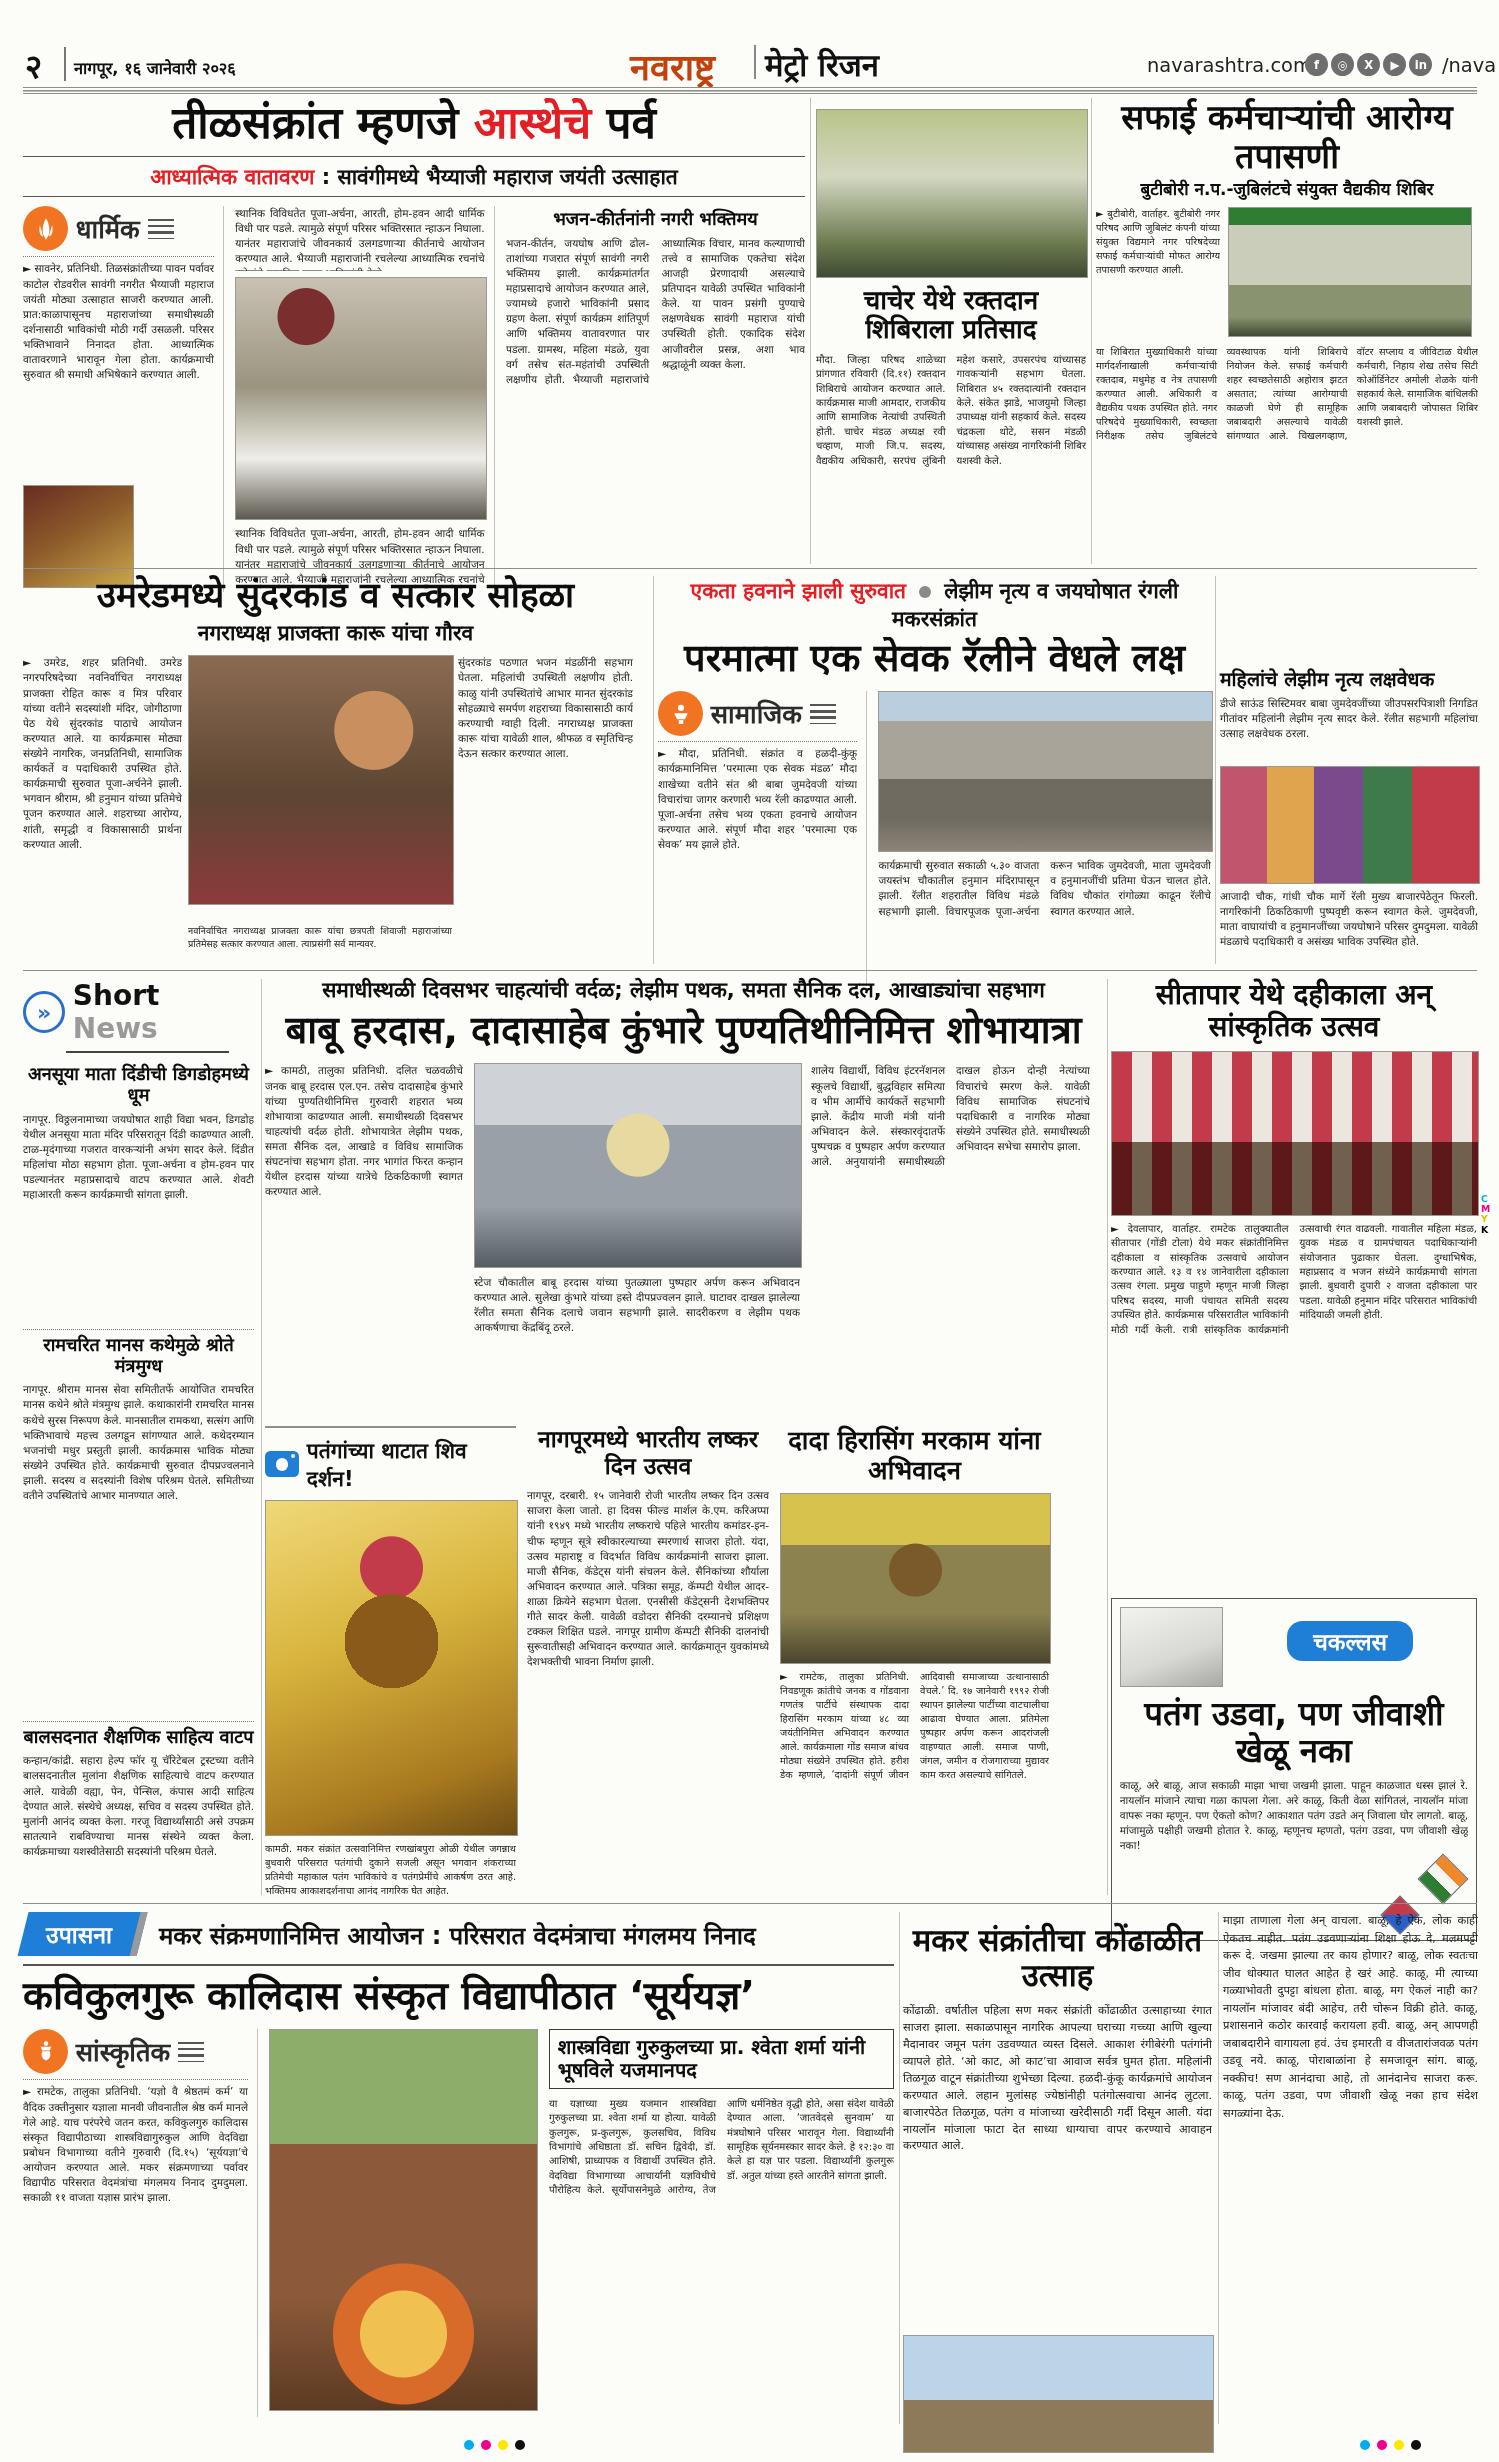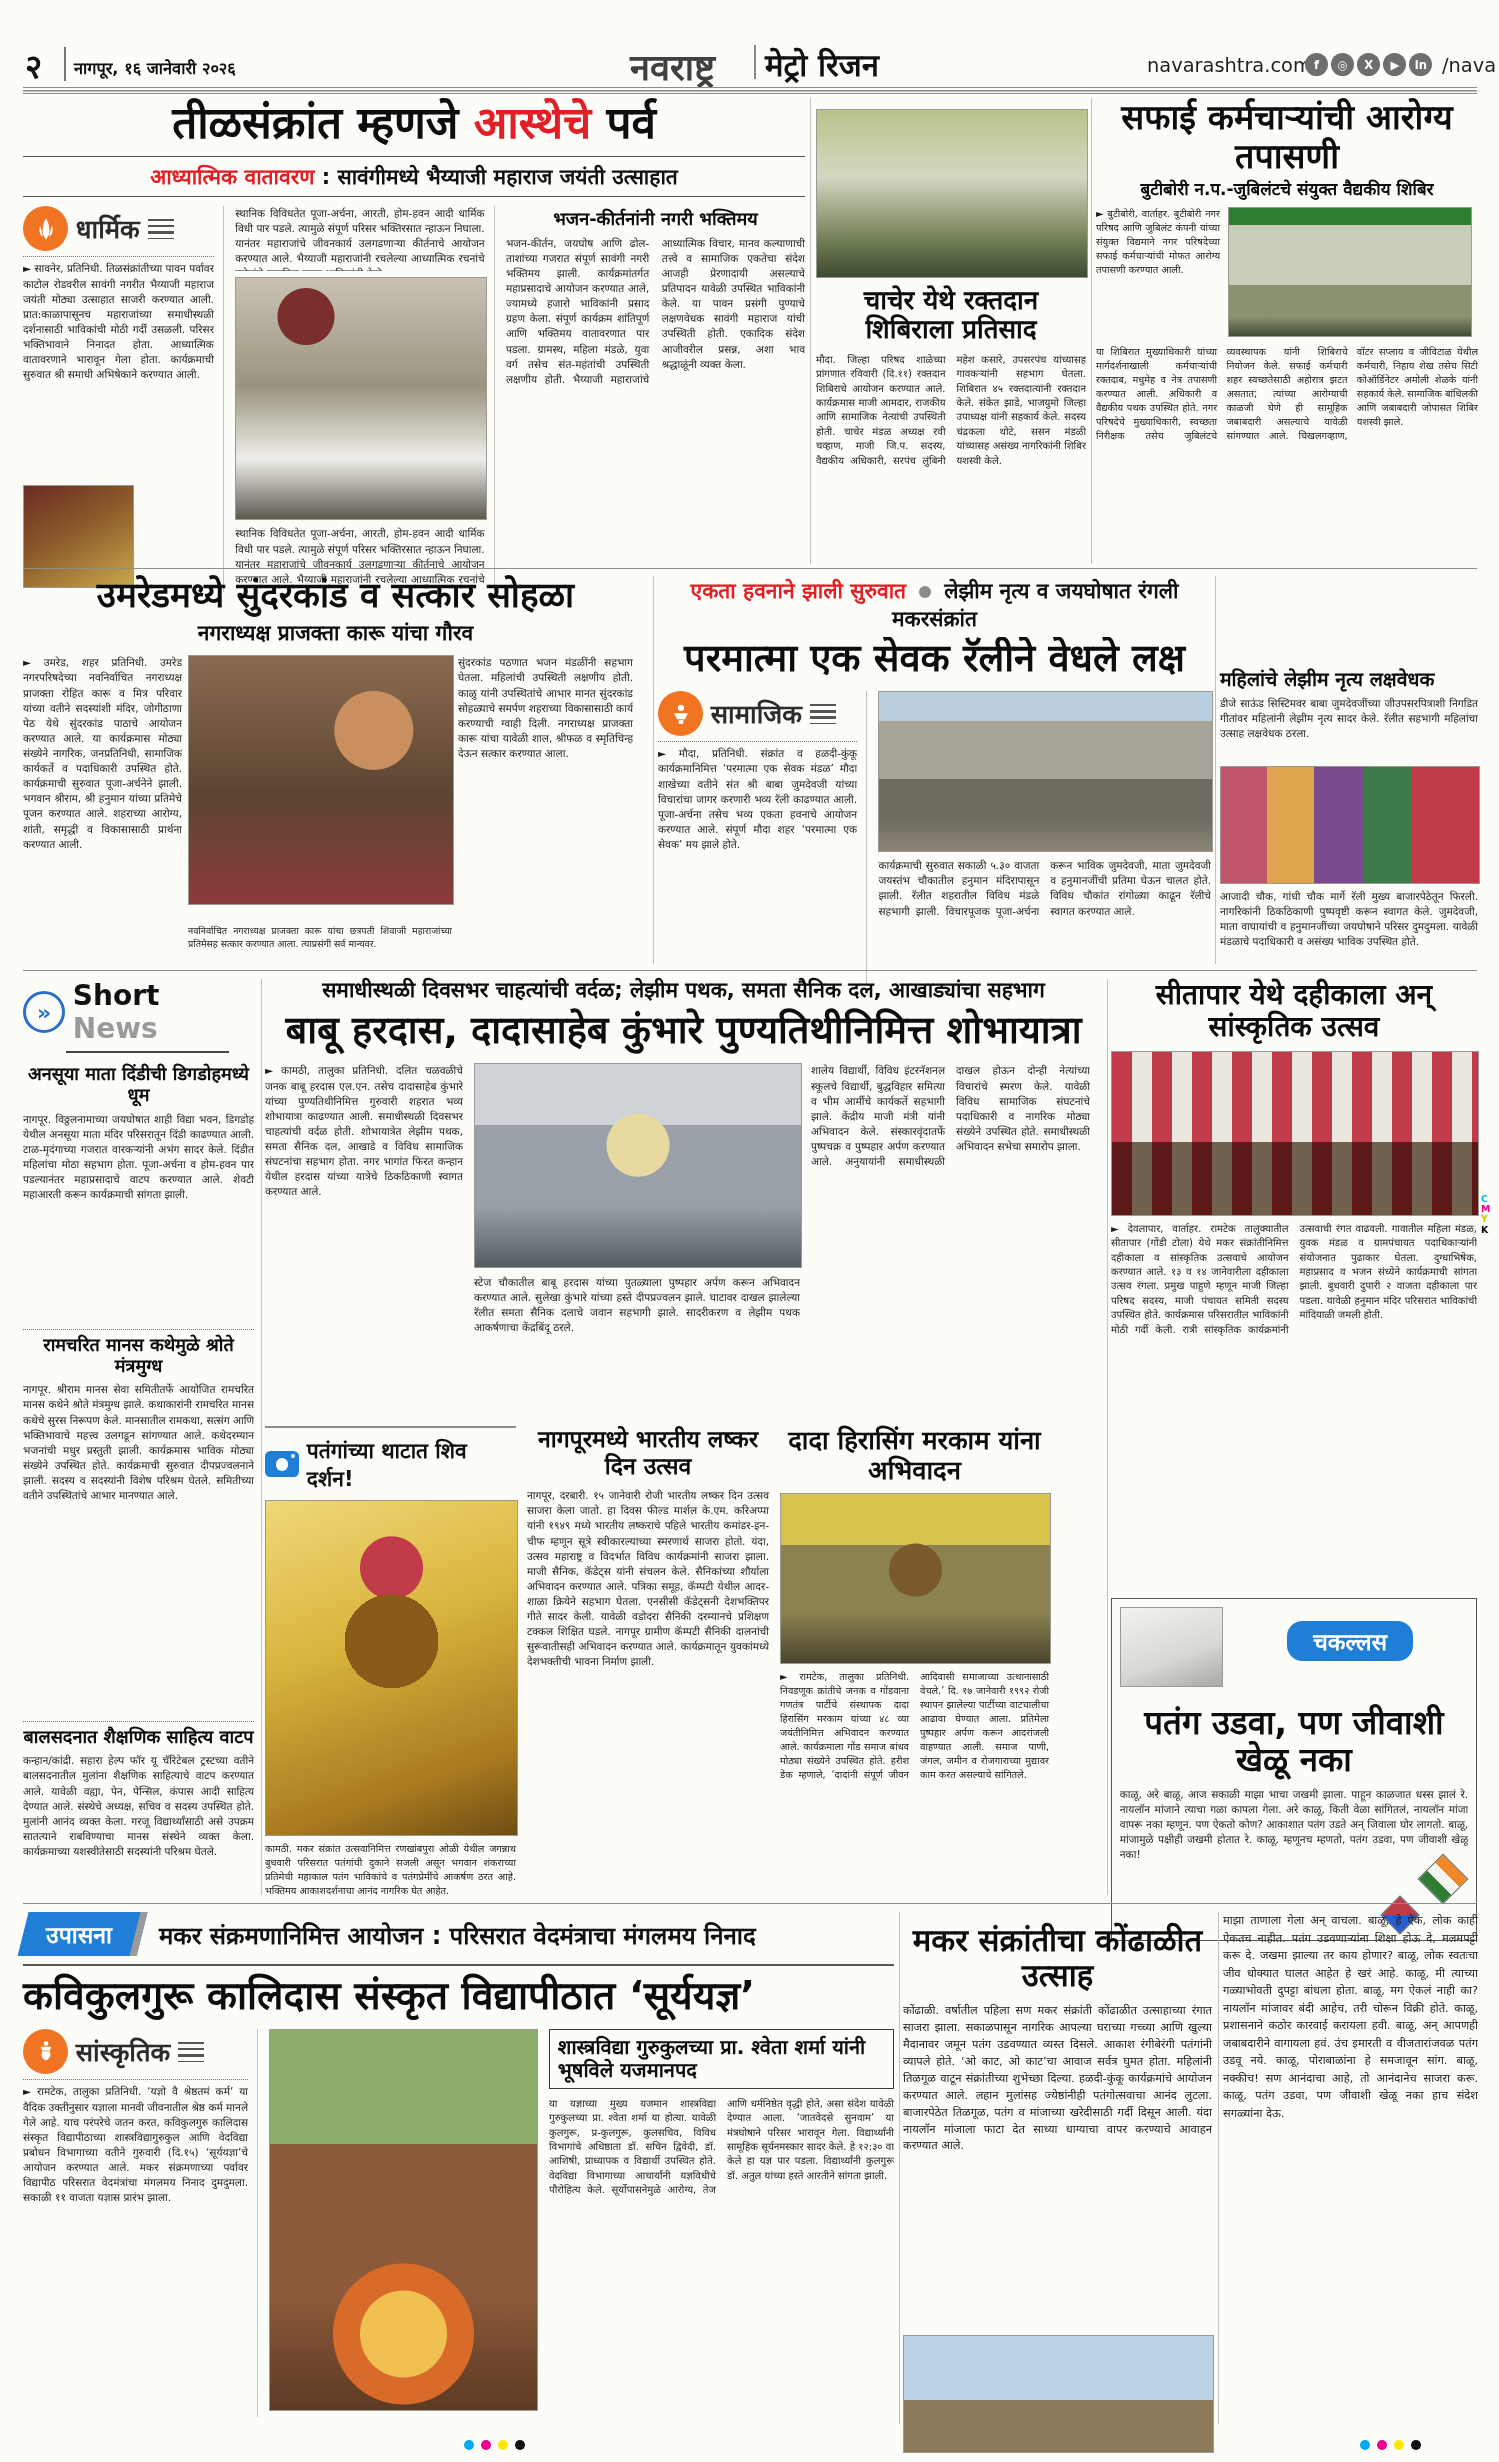--- a/index.html
+++ b/index.html
@@ -29,21 +29,21 @@
   .dotrow span{display:inline-block;width:10px;height:10px;border-radius:50%;margin-right:7px;}
 </style>
 </head>
 <body>
 
 <div class="page">
 
   <div class="abs" style="left:25px;top:43px;font-size:33px;font-weight:bold;">२</div>
   <div class="abs" style="left:64px;top:47px;width:1.6px;height:34px;background:#777;"></div>
   <div class="abs" style="left:74px;top:57px;font-size:16.3px;font-weight:bold;">नागपूर, १६ जानेवारी २०२६</div>
-  <div class="abs" style="left:630px;top:42px;font-size:36px;font-weight:bold;color:#404040;">नवराष्ट्र</div>
+  <div class="abs" style="left:630px;top:42px;font-size:36px;font-weight:bold;color:#c2410c;">नवराष्ट्र</div>
   <div class="abs" style="left:754px;top:45px;width:1.6px;height:34px;background:#888;"></div>
   <div class="abs" style="left:765px;top:43px;font-size:31px;font-weight:bold;">मेट्रो रिजन</div>
   <div class="abs" style="left:1147px;top:54px;font-size:19.4px;color:#222;">navarashtra.com</div>
   <div class="abs" style="left:1302px;top:53px;">
     <span class="soc">f</span><span class="soc">◎</span><span class="soc">X</span><span class="soc">▶</span><span class="soc">in</span>
   </div>
   <div class="abs" style="left:1442px;top:54px;font-size:19.4px;color:#222;width:54px;overflow:hidden;white-space:nowrap;">/navarashtra</div>
   <div class="abs" style="left:23px;top:87px;width:1454px;height:4.7px;border-top:1.6px solid #8f8f87;border-bottom:1.6px solid #8f8f87;background:linear-gradient(#8f8f87,#8f8f87) center/100% 1.6px no-repeat;"></div>
 
   <div class="abs" style="left:23px;top:98px;width:782px;">
@@ -227,21 +227,21 @@
     <div class="photo" style="width:100%;height:163px;margin-top:7.8px;background:
          repeating-linear-gradient(90deg,#c23b4a 0 20px,#ece7de 20px 40px),
          linear-gradient(180deg,transparent 0 55%,#7a6a58 55% 100%);background-blend-mode:multiply;"></div>
     <div class="bd jt" style="column-count:2;column-gap:11px;height:365px;margin-top:6.2px;font-size:10px;">► देवलापार, वार्ताहर. रामटेक तालुक्यातील सीतापार (गोंडी टोला) येथे मकर संक्रांतीनिमित्त दहीकाला व सांस्कृतिक उत्सवाचे आयोजन करण्यात आले. १३ व १४ जानेवारीला दहीकाला उत्सव रंगला. प्रमुख पाहुणे म्हणून माजी जिल्हा परिषद सदस्य, माजी पंचायत समिती सदस्य उपस्थित होते. कार्यक्रमास परिसरातील भाविकांनी मोठी गर्दी केली. रात्री सांस्कृतिक कार्यक्रमांनी उत्सवाची रंगत वाढवली. गावातील महिला मंडळ, युवक मंडळ व ग्रामपंचायत पदाधिकाऱ्यांनी संयोजनात पुढाकार घेतला. दुग्धाभिषेक, महाप्रसाद व भजन संध्येने कार्यक्रमाची सांगता झाली. बुधवारी दुपारी २ वाजता दहीकाला पार पडला. यावेळी हनुमान मंदिर परिसरात भाविकांची मांदियाळी जमली होती.</div>
 
     <div style="border:1.6px solid #555;margin-top:11px;padding:7.8px;position:relative;height:326px;">
       <div style="display:flex;align-items:flex-start;gap:9.3px;">
         <div class="photo" style="width:101px;height:78px;background:linear-gradient(160deg,#f2f2f0,#d8d8d4 60%,#a8a8a4);"></div>
         <div class="badge-blue" style="font-size:23px;padding:4px 26px;border-radius:15.5px;margin:14px auto 0;">चकल्लस</div>
       </div>
-      <div class="hd" style="font-size:33px;margin-top:17px;">पतंग उडवा, पण जीवाशी खेळू नका</div>
+      <div class="hd" style="font-size:33px;margin-top:8px;">पतंग उडवा, पण जीवाशी खेळू नका</div>
       <div class="bd jt" style="height:155px;margin-top:7.8px;font-size:10.5px;">काळू, अरे बाळू, आज सकाळी माझा भाचा जखमी झाला. पाहून काळजात धस्स झालं रे. नायलॉन मांजाने त्याचा गळा कापला गेला. अरे काळू, किती वेळा सांगितलं, नायलॉन मांजा वापरू नका म्हणून. पण ऐकतो कोण? आकाशात पतंग उडते अन् जिवाला घोर लागतो. बाळू, मांजामुळे पक्षीही जखमी होतात रे. काळू, म्हणूनच म्हणतो, पतंग उडवा, पण जीवाशी खेळू नका!</div>
       <div class="kite" style="right:15.5px;bottom:43px;background:linear-gradient(180deg,#f0882a 0 33%,#f5f5f2 33% 66%,#2e7d32 66% 100%);"></div>
       <div class="kite" style="right:62px;bottom:11px;width:26px;height:26px;background:linear-gradient(135deg,#c23b4a 0 50%,#2a5fc9 50% 100%);"></div>
     </div>
   </div>
 
   <div class="hrule" style="left:23px;top:1903px;width:1454px;"></div>
   <div class="vr" style="left:261px;top:979px;height:916px;"></div>
   <div class="vr" style="left:1107px;top:979px;height:916px;"></div>
 

